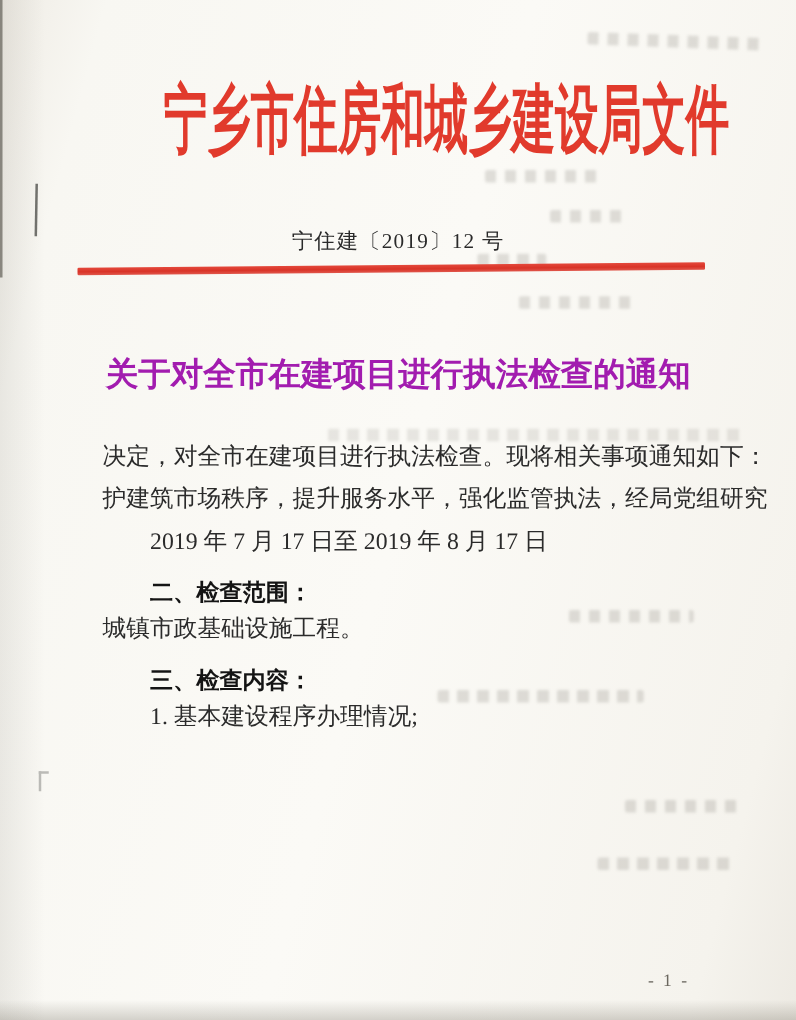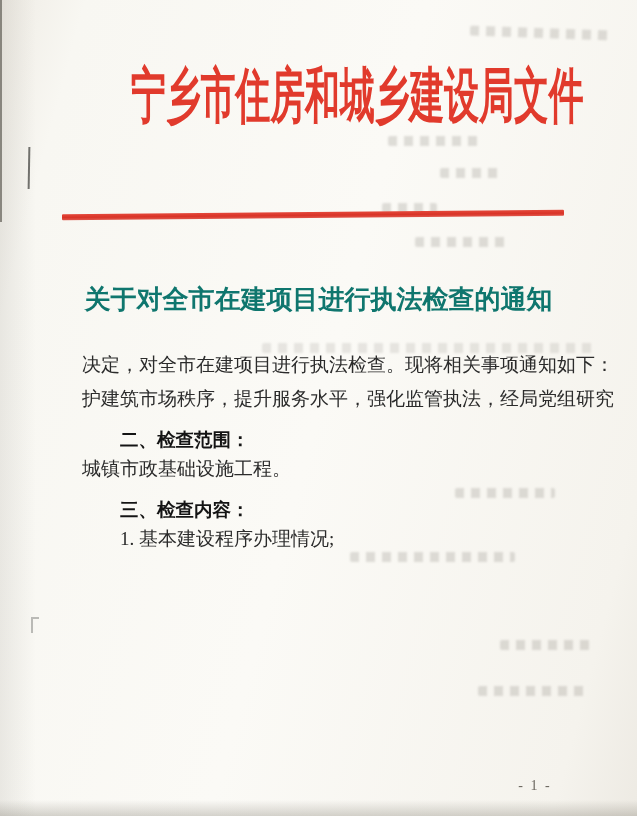--- a/index.html
+++ b/index.html
@@ -62,21 +62,21 @@
   .red-line {
     position: absolute; left: 62px; top: 212px; width: 502px; height: 6px;
     background: linear-gradient(180deg, #e4493c, #d93327 55%, #e0564b);
     transform: rotate(-0.5deg); border-radius: 1px;
   }
 
   
   .doc-title {
     position: absolute; top: 282px; left: 0; width: 100%;
     text-align: center;
-    font-size: 26px; font-weight: bold; color: #0f766e;
+    font-size: 26px; font-weight: bold; color: #a21caf;
     white-space: nowrap;
   }
 
   
   .content {
     position: absolute; left: 82px; top: 352px; width: 486px;
     font-size: 19px; color: #2b2b2b;
   }
   .salutation { height: 32px; white-space: nowrap; }
   [data-name="content-line"] { height: 34px; white-space: nowrap; }
@@ -109,28 +109,30 @@
   <div class="ghost" style="left:382px; top:203px; width:55px;" data-name="bleed-through-smudge"></div>
   <div class="ghost" style="left:415px; top:237px; width:95px;" data-name="bleed-through-smudge"></div>
   <div class="ghost" style="left:262px; top:343px; width:335px; opacity:0.3;" data-name="bleed-through-smudge"></div>
   <div class="ghost" style="left:455px; top:488px; width:100px;" data-name="bleed-through-smudge"></div>
   <div class="ghost" style="left:350px; top:552px; width:165px;" data-name="bleed-through-smudge"></div>
   <div class="ghost" style="left:500px; top:640px; width:90px;" data-name="bleed-through-smudge"></div>
   <div class="ghost" style="left:478px; top:686px; width:110px;" data-name="bleed-through-smudge"></div>
 
   <div class="header-title" data-name="letterhead-title">宁乡市住房和城乡建设局文件</div>
 
+  <div class="doc-number" data-name="document-number">宁住建〔2019〕12 号</div>
 
   <div class="red-line" data-name="red-divider-line"></div>
 
   <div class="doc-title" data-name="notice-title">关于对全市在建项目进行执法检查的通知</div>
 
   <div class="content" data-name="document-body">
     <div data-name="content-line" class="flush">决定，对全市在建项目进行执法检查。现将相关事项通知如下：</div>
     <div data-name="content-line" class="flush">护建筑市场秩序，提升服务水平，强化监管执法，经局党组研究</div>
+    <div data-name="content-line" class="indent">2019 年 7 月 17 日至 2019 年 8 月 17 日</div>
     <div data-name="content-line" class="heading">二、检查范围：</div>
     <div data-name="content-line" class="flush">城镇市政基础设施工程。</div>
     <div data-name="content-line" class="heading">三、检查内容：</div>
     <div data-name="content-line" class="indent">1. 基本建设程序办理情况;</div>
   </div>
 
   <div class="page-number" data-name="page-number">- 1 -</div>
 
 </div>
 

